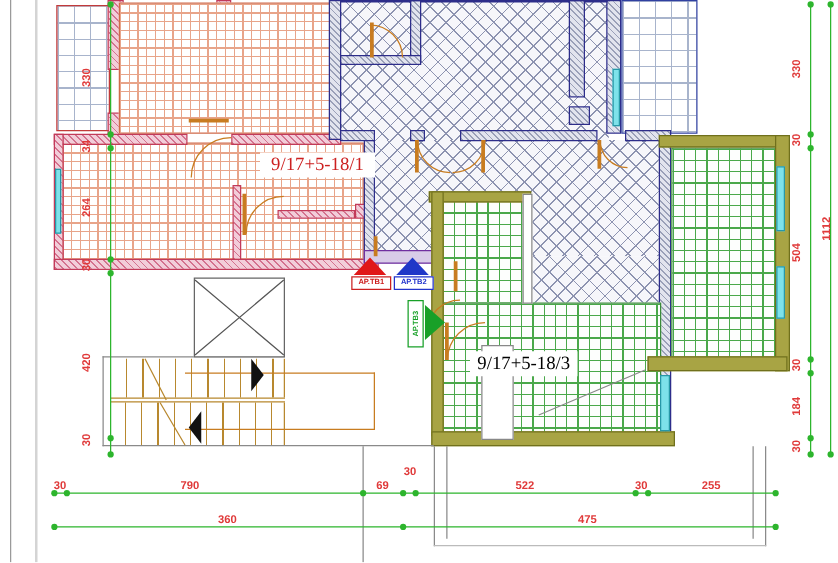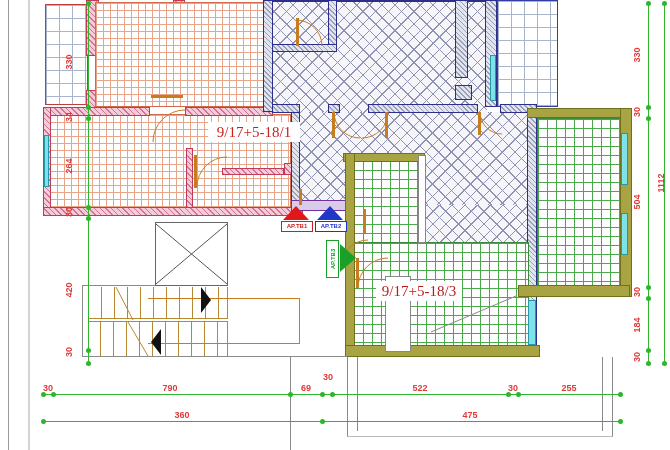--- a/index.html
+++ b/index.html
@@ -122,21 +122,21 @@
   <div class="abs leaf" style="left:194px;top:155px;width:3px;height:33px;"></div>
   <div class="abs leaf" style="left:296px;top:18px;width:3px;height:28px;"></div>
   <div class="abs leaf" style="left:332px;top:112px;width:3px;height:26px;"></div>
   <div class="abs leaf" style="left:385px;top:112px;width:3px;height:26px;"></div>
   <div class="abs leaf" style="left:478px;top:112px;width:3px;height:23px;"></div>
   <div class="abs leaf" style="left:356px;top:258px;width:3px;height:30px;"></div>
   <div class="abs leaf" style="left:299px;top:189px;width:3px;height:16px;"></div>
   <div class="abs leaf" style="left:363px;top:209px;width:3px;height:24px;"></div>
 
   <div class="abs aptlabel" style="left:208px;top:122px;width:92px;color:#cc2020;">9/17+5-18/1</div>
-  <div class="abs aptlabel" style="left:376px;top:281px;width:86px;color:#b91c1c;">9/17+5-18/3</div>
+  <div class="abs aptlabel" style="left:376px;top:281px;width:86px;color:#000000;">9/17+5-18/3</div>
 
   <div class="abs" style="left:283px;top:206px;width:0;height:0;border-left:13px solid transparent;border-right:13px solid transparent;border-bottom:14px solid #e01818;"></div>
   <div class="abs mbox" style="left:281px;top:221px;width:32px;height:11px;border:1px solid #cc2020;color:#cc2020;">AP.TB1</div>
   <div class="abs" style="left:317px;top:206px;width:0;height:0;border-left:13px solid transparent;border-right:13px solid transparent;border-bottom:14px solid #2038c8;"></div>
   <div class="abs mbox" style="left:315px;top:221px;width:32px;height:11px;border:1px solid #2233cc;color:#2233cc;">AP.TB2</div>
   <div class="abs mbox" style="left:326px;top:240px;width:13px;height:38px;border:1px solid #18a028;">
     <span class="abs" style="left:-10px;top:15px;width:32px;color:#18a028;transform:rotate(-90deg);font:bold 6px 'Liberation Sans',sans-serif;">AP.TB3</span>
   </div>
   <div class="abs" style="left:340px;top:244px;width:0;height:0;border-top:14px solid transparent;border-bottom:14px solid transparent;border-left:16px solid #18a028;"></div>
 
@@ -187,21 +187,21 @@
 
   <span class="abs dtext vert" style="left:619px;top:49px;">330</span>
   <span class="abs dtext vert" style="left:619px;top:106px;">30</span>
   <span class="abs dtext vert" style="left:619px;top:196px;">504</span>
   <span class="abs dtext vert" style="left:619px;top:286px;">30</span>
   <span class="abs dtext vert" style="left:619px;top:319px;">184</span>
   <span class="abs dtext vert" style="left:619px;top:351px;">30</span>
   <span class="abs dtext vert" style="left:643px;top:177px;">1112</span>
 
   <span class="abs dtext" style="left:30px;top:382px;">30</span>
-  <span class="abs dtext" style="left:152px;top:382px;">790</span>
+  <span class="abs dtext" style="left:134px;top:382px;">790</span>
   <span class="abs dtext" style="left:288px;top:382px;">69</span>
   <span class="abs dtext" style="left:310px;top:371px;">30</span>
   <span class="abs dtext" style="left:402px;top:382px;">522</span>
   <span class="abs dtext" style="left:495px;top:382px;">30</span>
   <span class="abs dtext" style="left:551px;top:382px;">255</span>
 
   <span class="abs dtext" style="left:164px;top:409px;">360</span>
   <span class="abs dtext" style="left:452px;top:409px;">475</span>
 
 </div>

